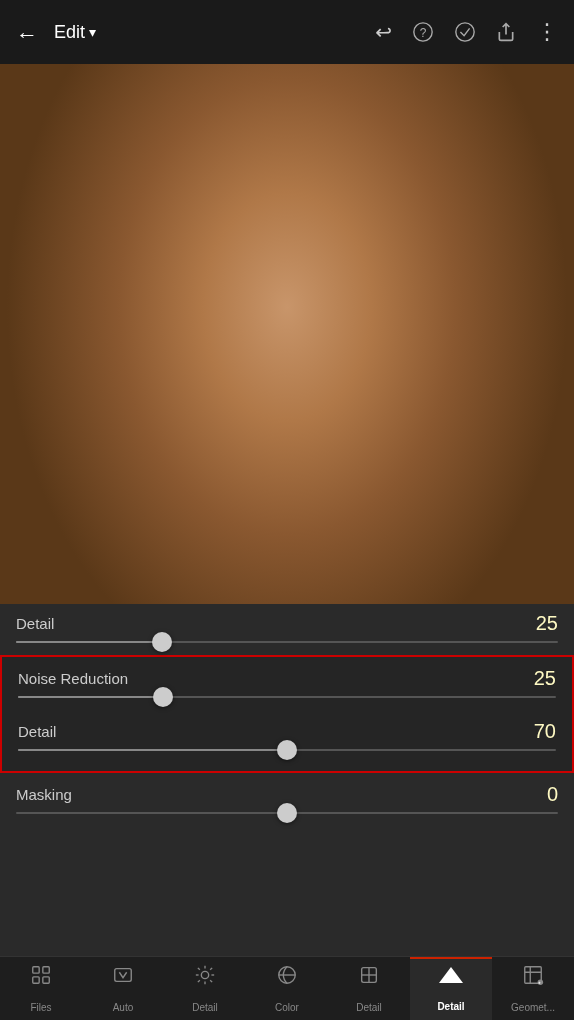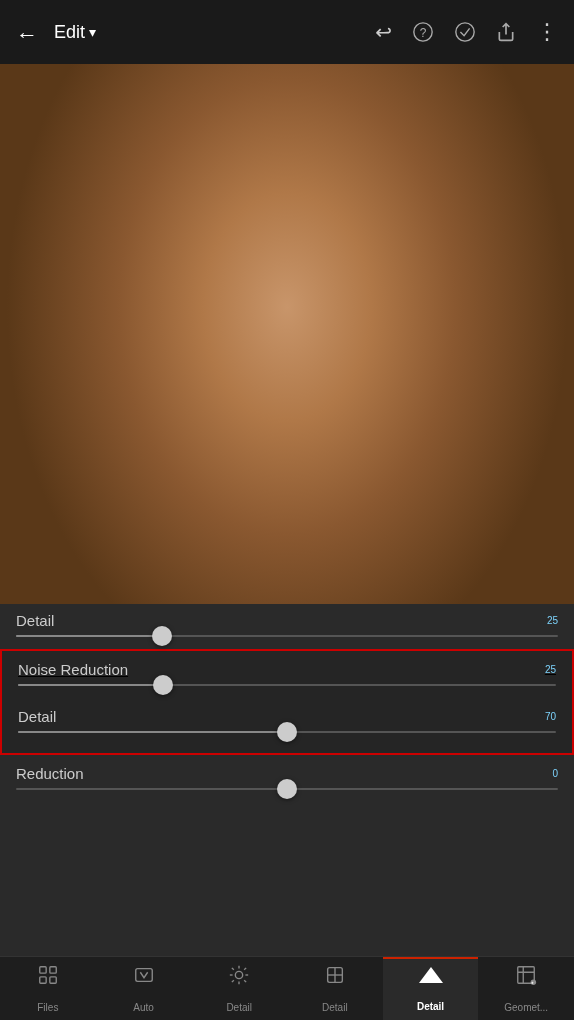--- a/index.html
+++ b/index.html
@@ -88,22 +88,22 @@
       display: flex;
       justify-content: space-between;
       align-items: center;
       margin-bottom: 6px;
     }
     .slider-label {
       color: #cccccc;
       font-size: 15px;
     }
     .slider-value {
-      color: #7dd3fc;
-      font-size: 10px;
+      color: #fef9c3;
+      font-size: 20px;
     }
     .slider-track {
       position: relative;
       height: 2px;
       background: #555555;
       border-radius: 1px;
       margin: 4px 0 8px;
     }
     .slider-fill {
       position: absolute;
@@ -238,21 +238,21 @@
     </div>
     <div class="slider-track">
       <div class="slider-fill" style="width: 27%;"></div>
       <div class="slider-thumb" style="left: 27%;"></div>
     </div>
   </div>
 
   <div class="red-box">
 
 
-    <div class="slider-row" style="padding: 10px 16px 4px; text-decoration: underline;">
+    <div class="slider-row" style="padding: 10px 16px 4px;">
       <div class="slider-label-row">
         <span class="slider-label">Noise Reduction</span>
         <span class="slider-value">25</span>
       </div>
       <div class="slider-track">
         <div class="slider-fill" style="width: 27%;"></div>
         <div class="slider-thumb" style="left: 27%;"></div>
       </div>
     </div>
 
@@ -264,21 +264,21 @@
       <div class="slider-track">
         <div class="slider-fill" style="width: 50%;"></div>
         <div class="slider-thumb" style="left: 50%;"></div>
       </div>
     </div>
 
   </div>
 
   <div class="contrast-row">
     <div class="slider-label-row">
-      <span class="slider-label">Reduction</span>
+      <span class="slider-label">Masking</span>
       <span class="slider-value">0</span>
     </div>
     <div class="slider-track" style="margin-top: 4px;">
       <div class="slider-fill" style="width: 0%;"></div>
       <div class="slider-thumb" style="left: 50%;"></div>
     </div>
   </div>
 
 </div>
 
@@ -310,20 +310,28 @@
       <line x1="2" y1="12" x2="5" y2="12"></line>
       <line x1="19" y1="12" x2="22" y2="12"></line>
       <line x1="4.22" y1="4.22" x2="6.34" y2="6.34"></line>
       <line x1="17.66" y1="17.66" x2="19.78" y2="19.78"></line>
       <line x1="4.22" y1="19.78" x2="6.34" y2="17.66"></line>
       <line x1="17.66" y1="6.34" x2="19.78" y2="4.22"></line>
     </svg>
     <span class="nav-label">Detail</span>
   </div>
 
+  <div class="nav-item">
+    <svg width="22" height="22" viewBox="0 0 24 24" fill="none" stroke="#888" stroke-width="1.5">
+      <circle cx="12" cy="12" r="9"></circle>
+      <path d="M12 3c0 0-4 4-4 9s4 9 4 9" stroke="#888" stroke-width="1.5"></path>
+      <line x1="3" y1="12" x2="21" y2="12" stroke="#888" stroke-width="1.5"></line>
+    </svg>
+    <span class="nav-label">Color</span>
+  </div>
 
   <div class="nav-item">
     <svg width="22" height="22" viewBox="0 0 24 24" fill="none" stroke="#888" stroke-width="1.5">
       <rect x="4" y="4" width="16" height="16" rx="2"></rect>
       <line x1="4" y1="12" x2="20" y2="12"></line>
       <line x1="12" y1="4" x2="12" y2="20"></line>
     </svg>
     <span class="nav-label">Detail</span>
   </div>
 

